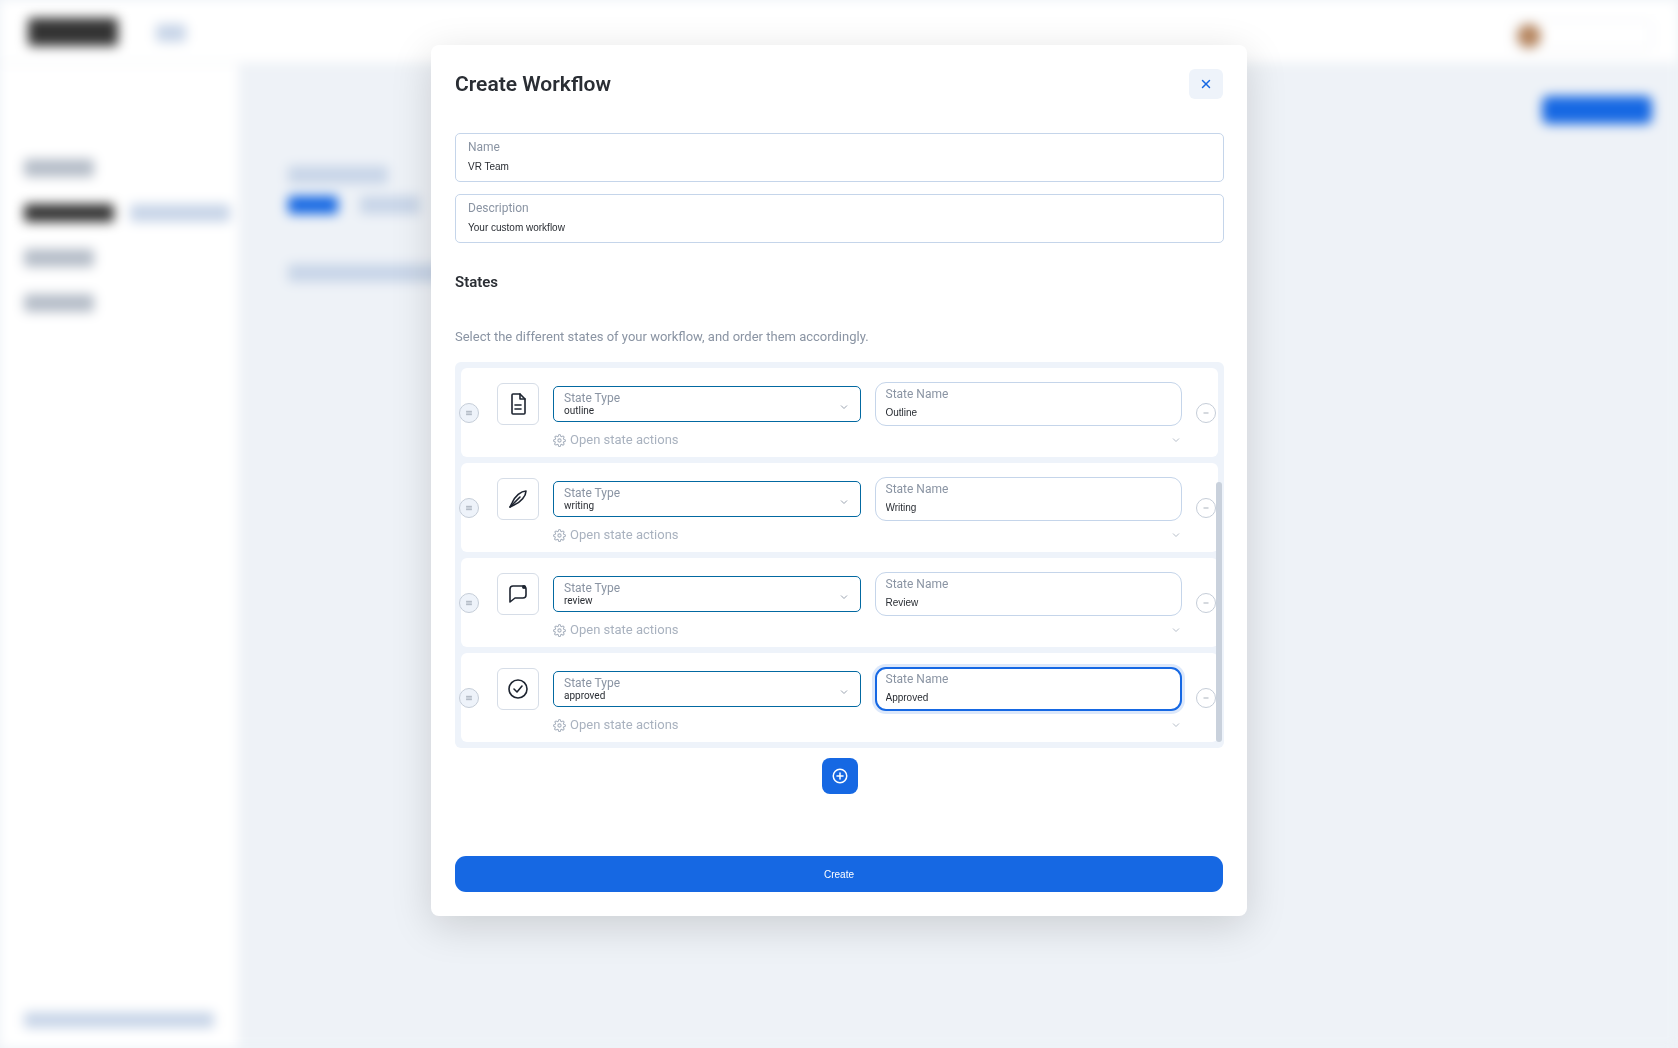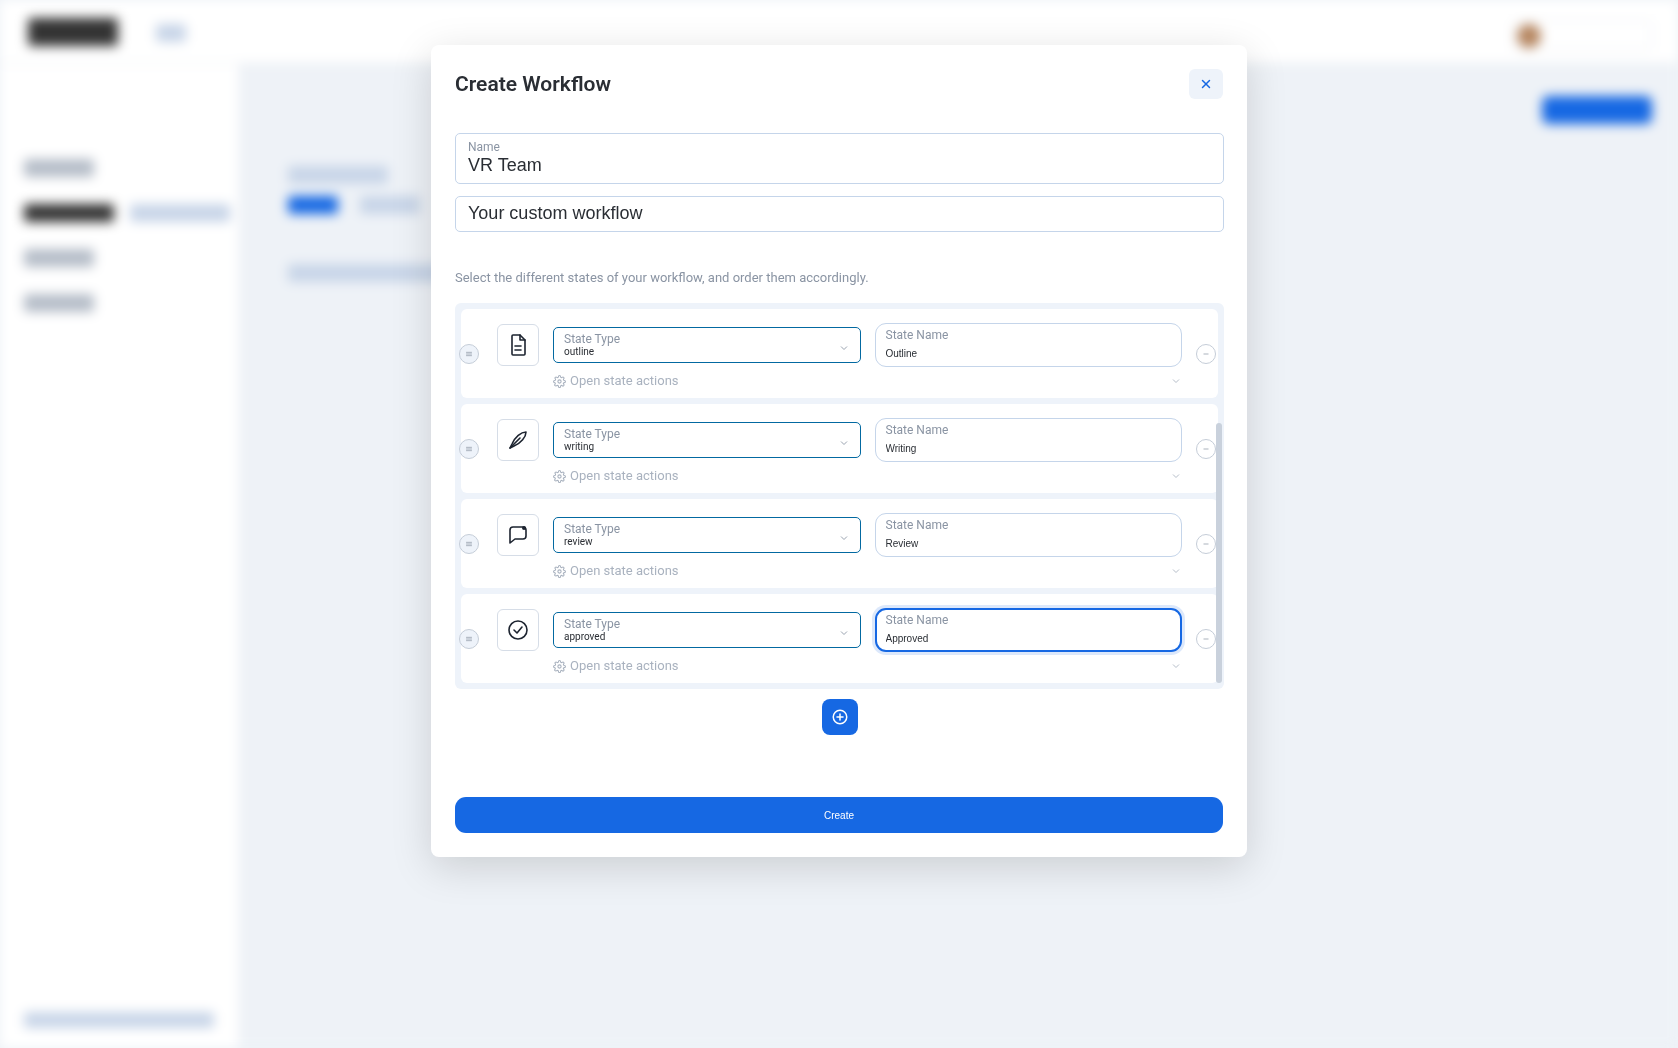--- a/index.html
+++ b/index.html
@@ -127,21 +127,21 @@
   }
   .field-label {
     font-size: 12px;
     color: #8a94a3;
     margin-bottom: 1px;
   }
   .field-input {
     border: none;
     outline: none;
     width: 100%;
-    font-size: 18px;
+    font-size: 10px;
     color: #2a2e34;
     background: transparent;
   }
   .section-heading {
     font-size: 15px;
     font-weight: 600;
     color: #2a2e34;
     margin-top: 30px;
     margin-bottom: 8px;
   }
@@ -329,23 +329,25 @@
         </span>
       </button>
     </div>
 
     <div class="modal-body">
       <div class="field-wrap">
         <div class="field-label">Name</div>
         <input class="field-input" value="VR Team" style="">
       </div>
       <div class="field-wrap">
+        <div class="field-label">Description</div>
         <input class="field-input" value="Your custom workflow" style="">
       </div>
 
+      <div class="section-heading">States</div>
       <div class="section-sub">Select the different states of your workflow, and order them accordingly.</div>
 
       <div class="states-scroll">
         <div class="states-inner" id="states-container">
             <div class="state-card">
               <div class="state-card-inner">
                 <button class="drag-handle">
                   <span>
                     <svg width="10" height="10" viewBox="0 0 24 24" fill="none" stroke="currentColor" stroke-width="2">
                       <line x1="5" y1="8" x2="19" y2="8"></line>

